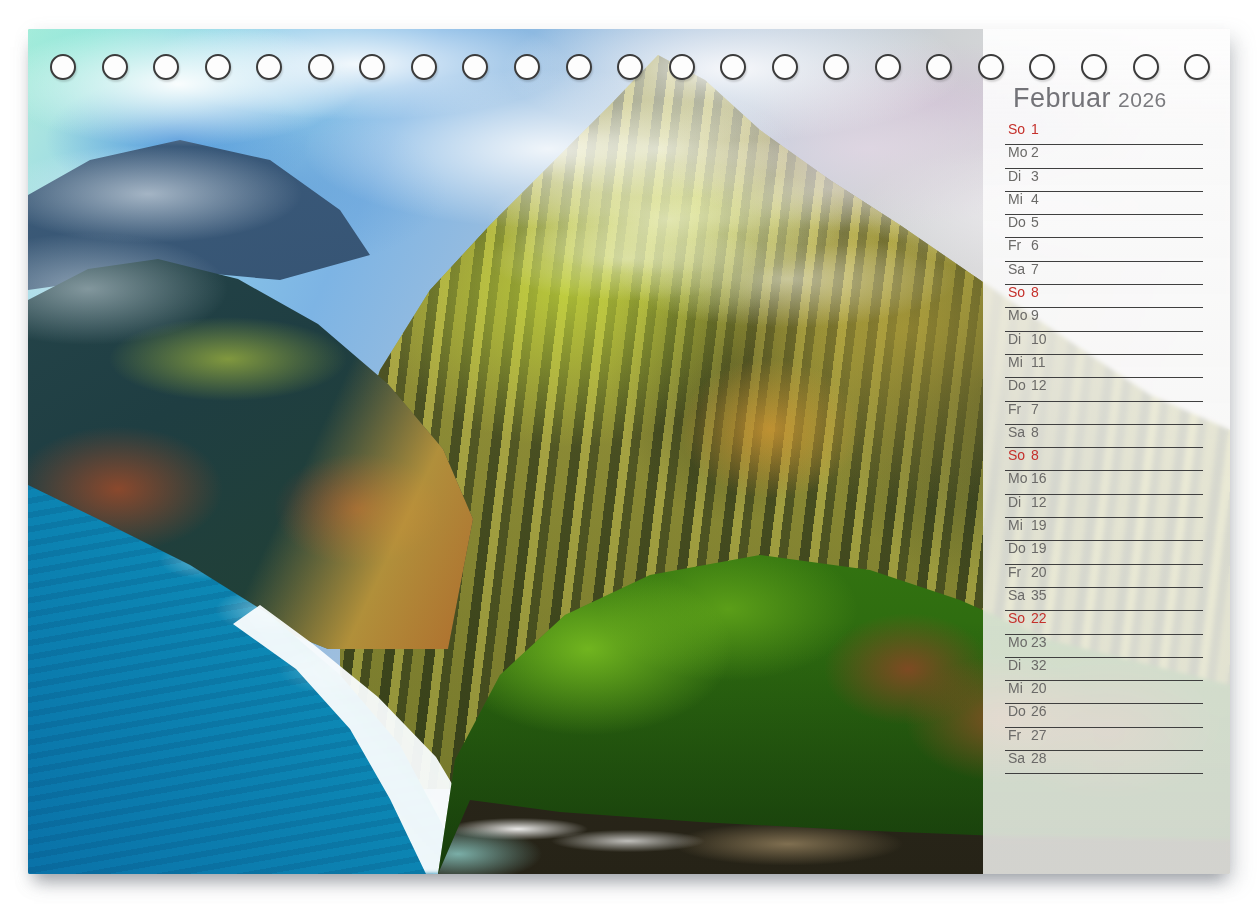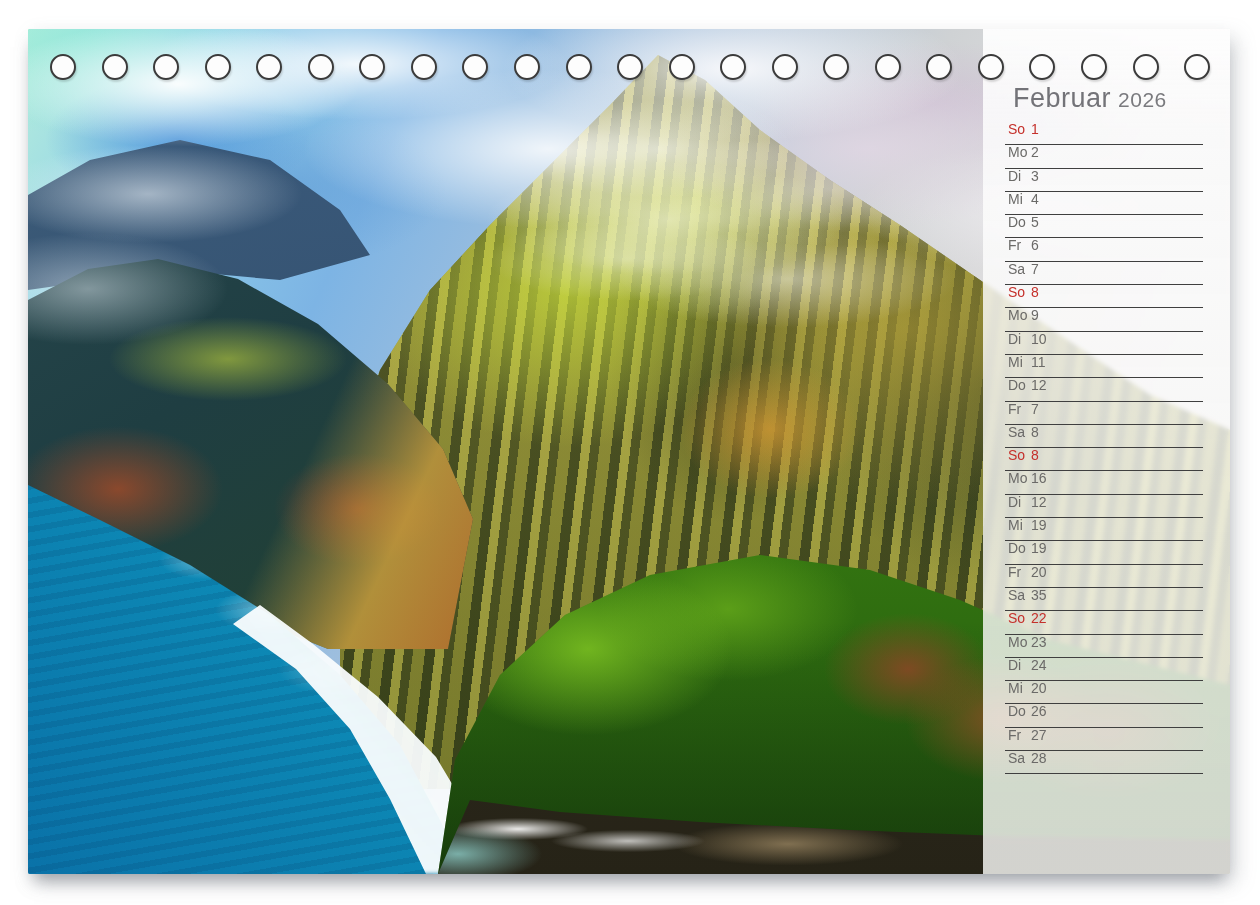--- a/index.html
+++ b/index.html
@@ -242,21 +242,21 @@
       <div class="day-row sunday">
         <span class="wd">So</span>
         <span class="num">22</span>
       </div>
       <div class="day-row">
         <span class="wd">Mo</span>
         <span class="num">23</span>
       </div>
       <div class="day-row">
         <span class="wd">Di</span>
-        <span class="num">24</span>
+        <span class="num">32</span>
       </div>
       <div class="day-row">
         <span class="wd">Mi</span>
         <span class="num">20</span>
       </div>
       <div class="day-row">
         <span class="wd">Do</span>
         <span class="num">26</span>
       </div>
       <div class="day-row">

